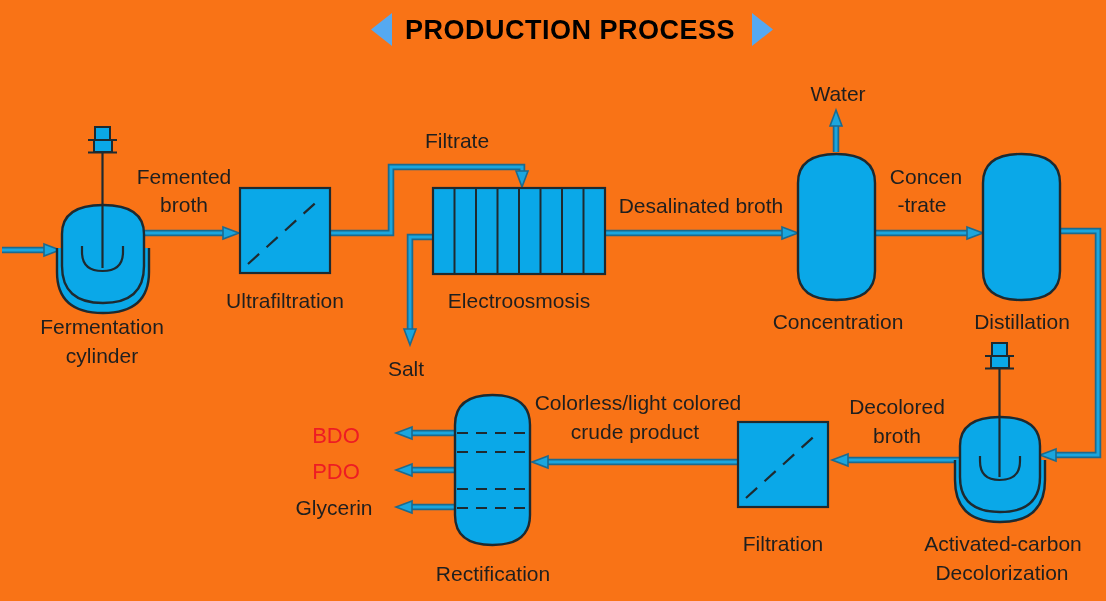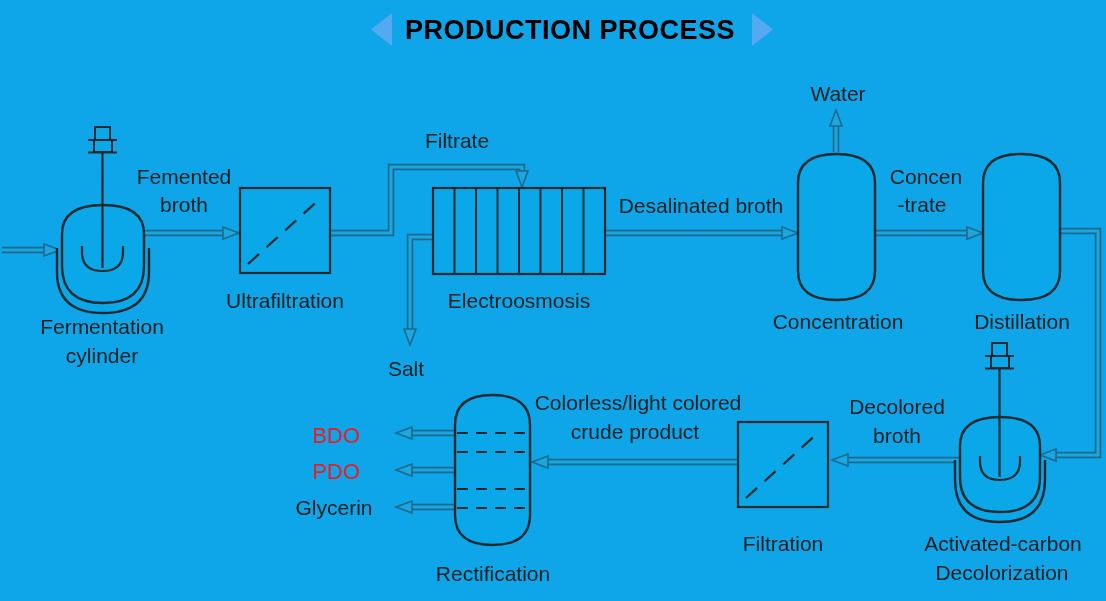--- a/index.html
+++ b/index.html
@@ -1,16 +1,16 @@
 <!DOCTYPE html>
 <html style="--shape_fill: #0aa8e8; --outline: #1e2a30; --pipe_fill: #1ba6de; --pipe_outline: #1c6a8e; --accent_triangle: #55a9f1; --text: #1f1f1f; --red_product: #ed1c24;"><head>
 <meta charset="utf-8">
 <style>
   html,body{margin:0;padding:0;background:#ffffff;}
-  .stage{position:relative;width:1106px;height:601px;background:#0ea5e9;overflow:hidden;
+  .stage{position:relative;width:1106px;height:601px;background:#f97316;overflow:hidden;
          font-family:"Liberation Sans",sans-serif;}
   svg{display:block;}
 
   .vessel   {fill:var(--shape_fill);stroke:var(--outline);stroke-width:2.4;}
   .jacket   {fill:var(--shape_fill);stroke:var(--outline);stroke-width:2.4;}
   .box      {fill:var(--shape_fill);stroke:var(--outline);stroke-width:2.2;}
   .divider  {stroke:var(--outline);stroke-width:2;}
   .diag     {stroke:var(--outline);stroke-width:2.2;fill:none;stroke-dasharray:15 10;}
   .tray     {stroke:var(--outline);stroke-width:2;stroke-dasharray:11 8;fill:none;}
   .pipe-o   {fill:none;stroke:var(--pipe_outline);stroke-width:6.5;}

